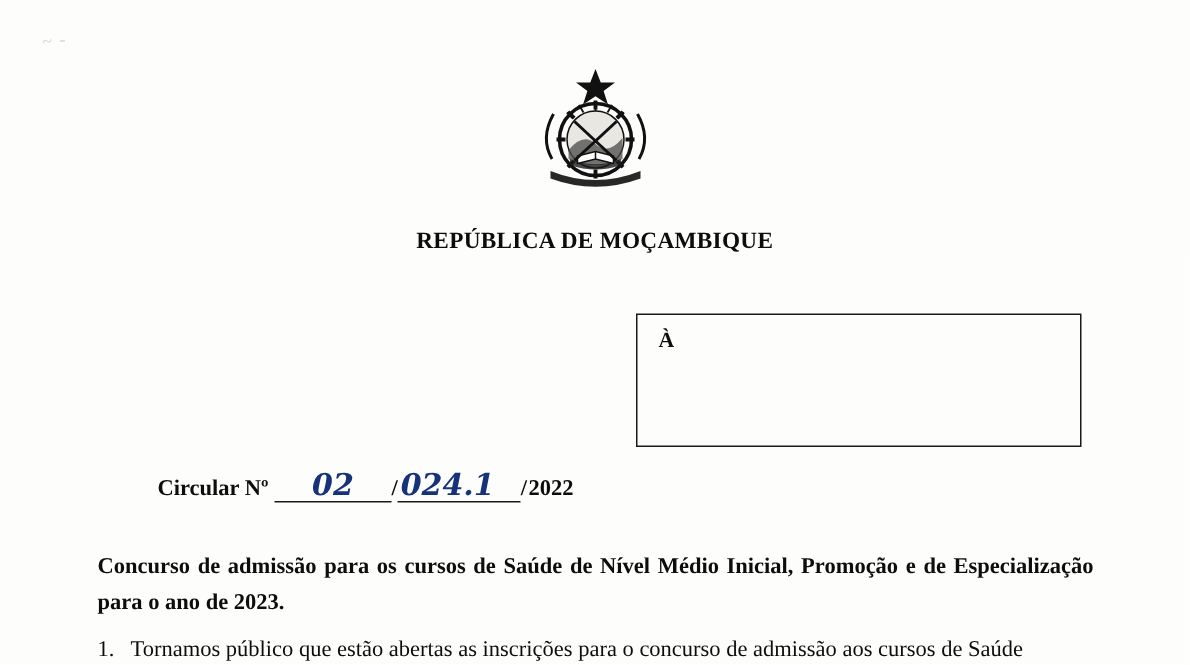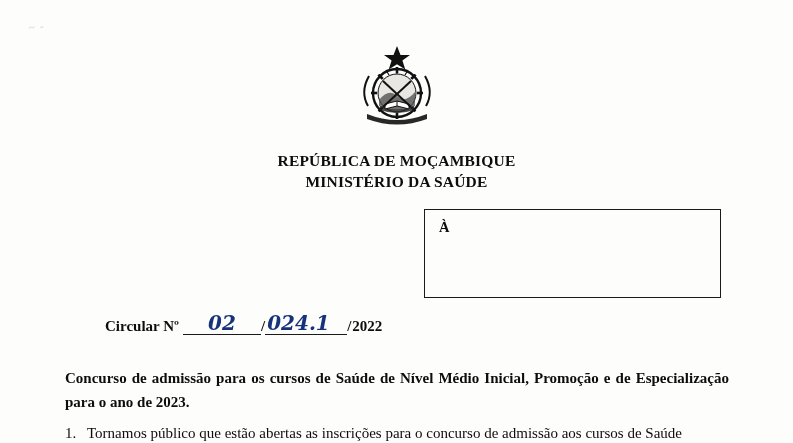--- a/index.html
+++ b/index.html
@@ -184,21 +184,20 @@
 
       <path d="M18 70 Q48 82 78 70 L78 75 Q48 86 18 75 Z" fill="#111111" opacity="0.9"></path>
 
       <path d="M19 62 Q11 48 20 32" fill="none" stroke="#111111" stroke-width="2"></path>
       <path d="M77 62 Q85 48 76 32" fill="none" stroke="#111111" stroke-width="2"></path>
     </svg>
   </div>
 
   <div class="heading">
     <div class="l1">REPÚBLICA DE MOÇAMBIQUE</div>
-    <div class="l2">MINISTÉRIO DA SAÚDE</div>
   </div>
 
   <div class="addressee-box">
     <div class="a-line1">À</div>
   </div>
 
   <div class="circular-line">
     <span class="lbl">Circular Nº</span>
     <span class="blank1 hand">02</span>
     <span>/</span>

